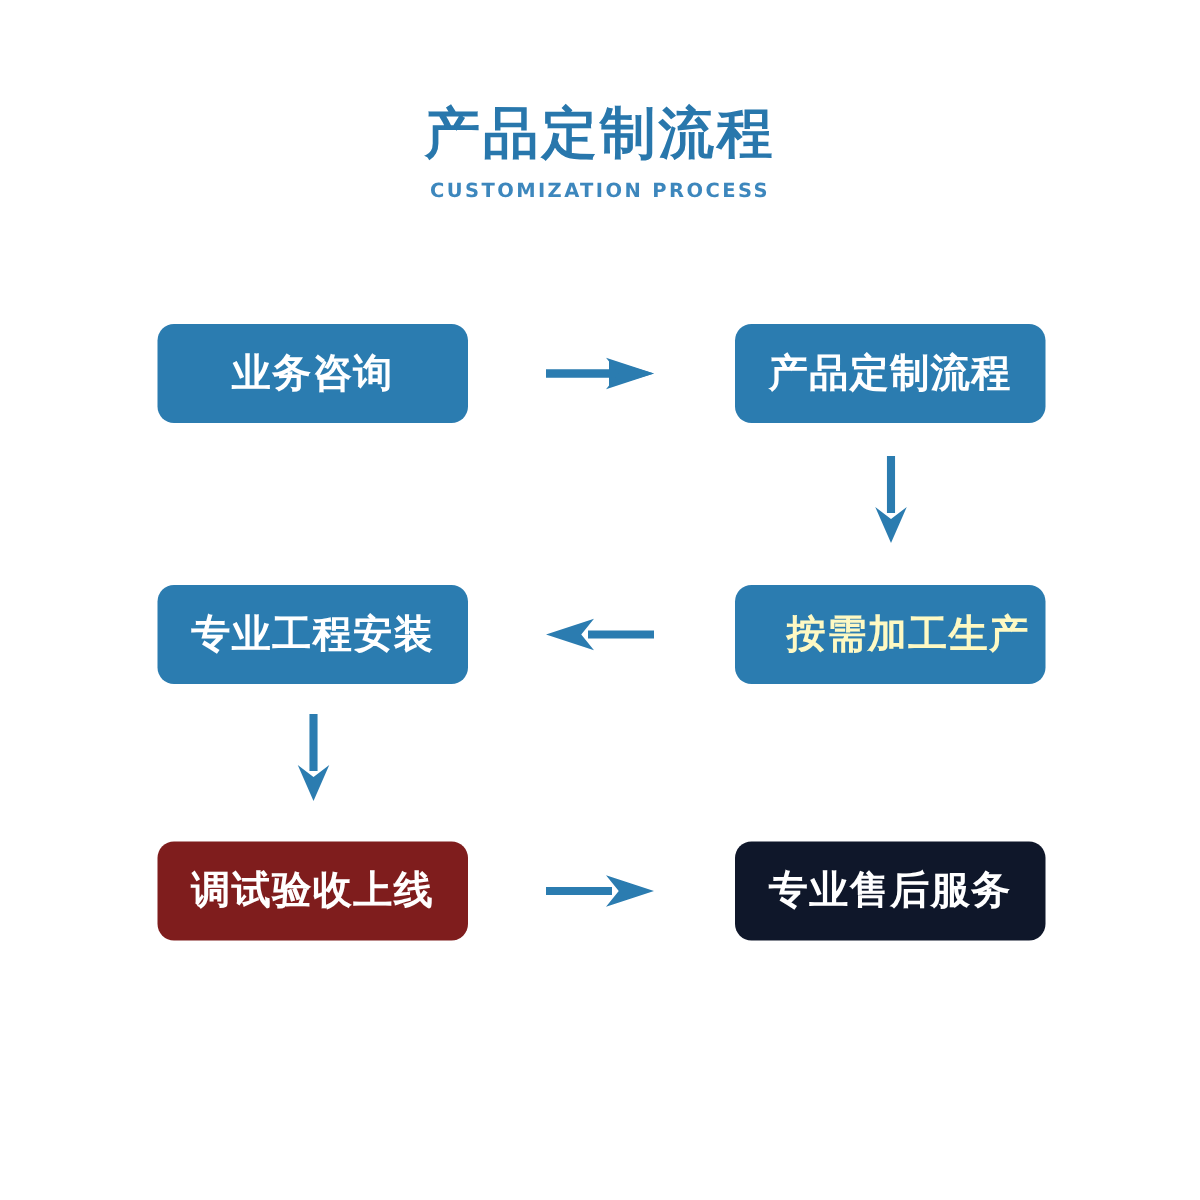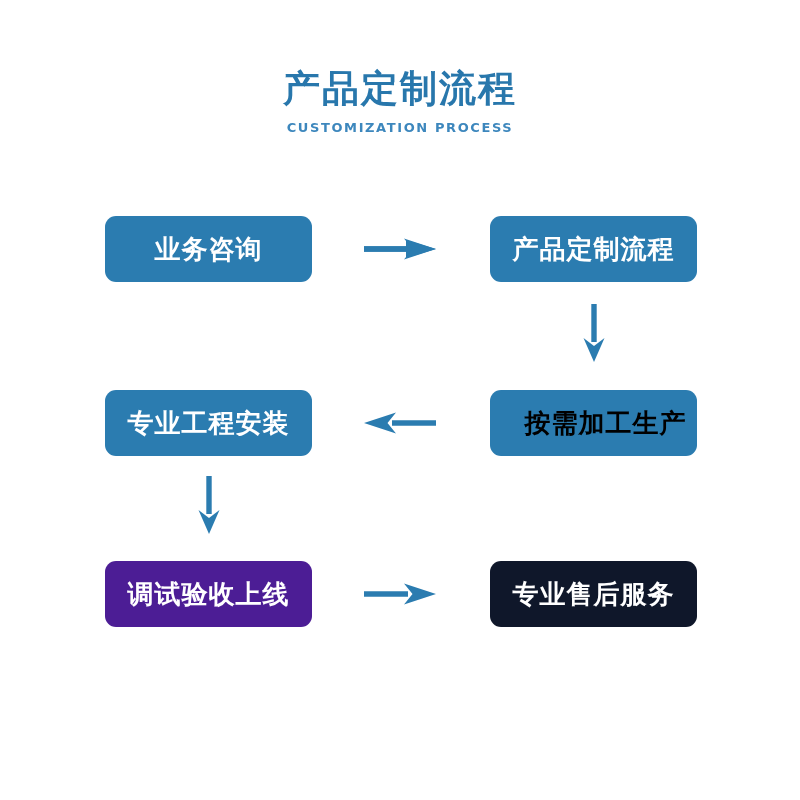--- a/index.html
+++ b/index.html
@@ -105,29 +105,29 @@
   </div>
 
   <div class="box col-left row-1" style="background: rgb(43, 124, 176); color: rgb(255, 255, 255);">
     <span class="box-label">业务咨询</span>
   </div>
 
   <div class="box col-right row-1" style="background: rgb(43, 124, 176); color: rgb(255, 255, 255);">
     <span class="box-label">产品定制流程</span>
   </div>
 
-  <div class="box col-right row-2" style="background: rgb(43, 124, 176); color: #000000; padding-left: 24px;">
+  <div class="box col-right row-2" style="background: rgb(43, 124, 176); color: #fef9c3; padding-left: 24px;">
     <span class="box-label">按需加工生产</span>
   </div>
 
   <div class="box col-left row-2" style="background: rgb(43, 124, 176); color: rgb(255, 255, 255);">
     <span class="box-label">专业工程安装</span>
   </div>
 
-  <div class="box col-left row-3" style="background: #4c1d95; color: rgb(255, 255, 255);">
+  <div class="box col-left row-3" style="background: #7f1d1d; color: rgb(255, 255, 255);">
     <span class="box-label">调试验收上线</span>
   </div>
 
   <div class="box col-right row-3" style="background: #0f172a; color: rgb(255, 255, 255);">
     <span class="box-label">专业售后服务</span>
   </div>
 
   <span class="arrow arrow-h arrow-r1">
     <svg viewBox="0 0 76 34" width="76" height="34" aria-hidden="true">
       <path d="M2,14.3 L44,14.3 L44,8.0 L74,17.0 L44,26.0 L44,19.7 L2,19.7 Z

